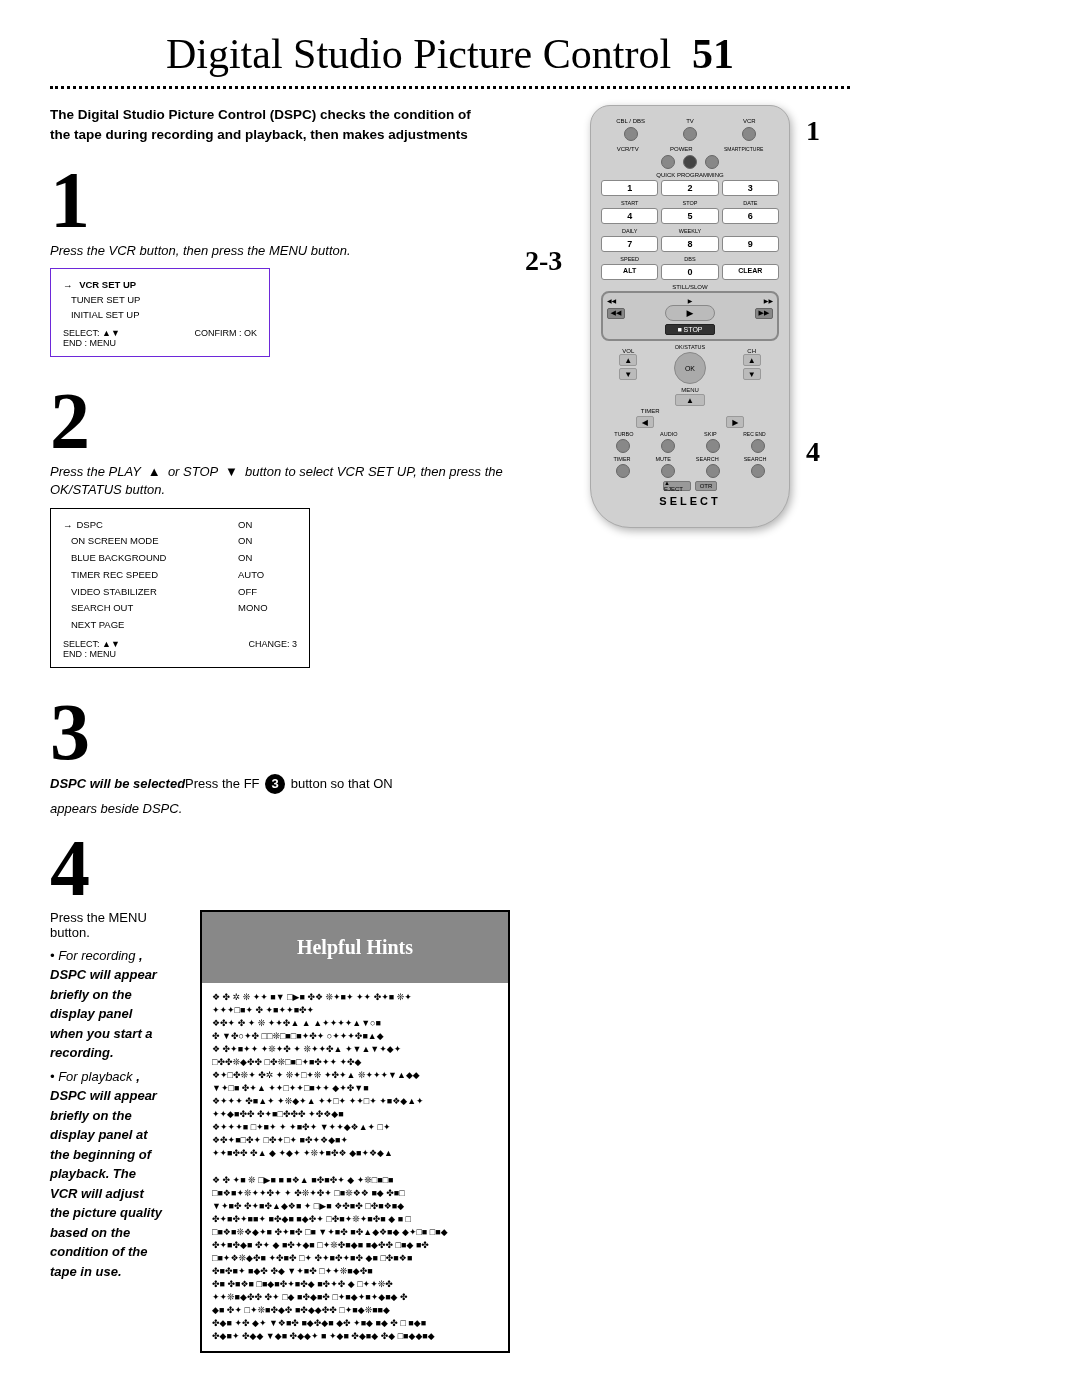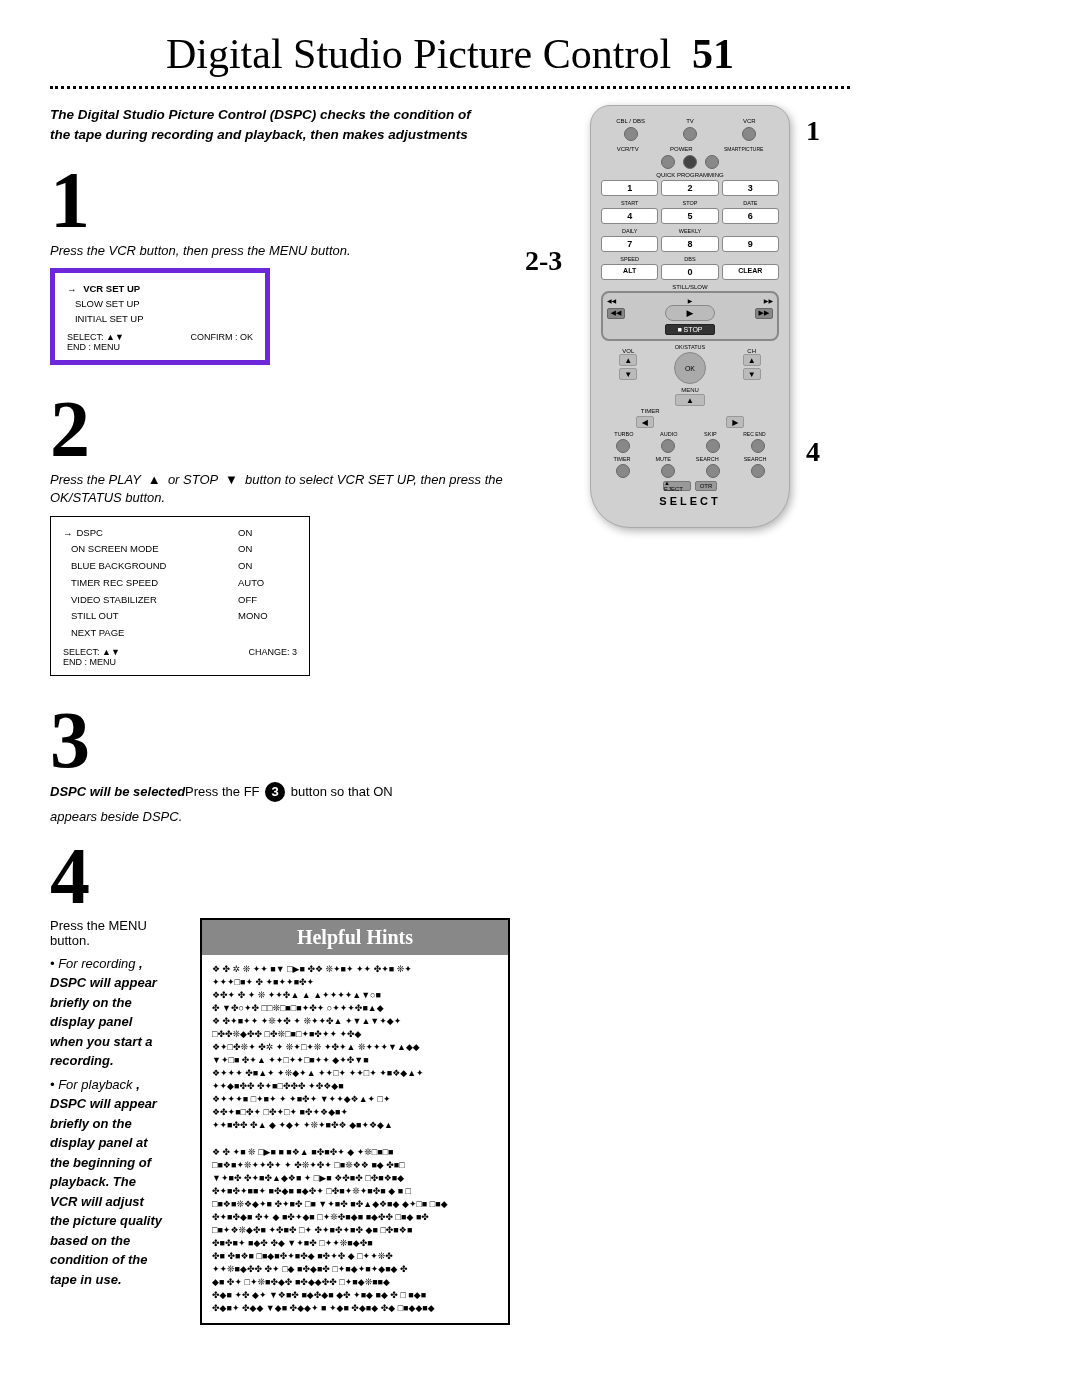--- a/index.html
+++ b/index.html
@@ -46,21 +46,20 @@
     .right-col {
       width: 320px;
       flex-shrink: 0;
       position: relative;
     }
 
     
     .intro-text {
       font-size: 13.5px;
       font-weight: bold;
-      font-style: italic;
       margin-bottom: 14px;
       line-height: 1.5;
     }
 
     
     .step-number {
       font-size: 80px;
       font-weight: bold;
       font-family: 'Times New Roman', serif;
       line-height: 1;
@@ -70,21 +69,21 @@
 
     .step-text {
       font-size: 13px;
       font-style: italic;
       margin-bottom: 8px;
       line-height: 1.4;
     }
 
     
     .menu-box {
-      border: 5px solid #6d28d9;
+      border: 1px solid #6d28d9;
       padding: 8px 12px;
       font-size: 10px;
       margin-bottom: 14px;
       display: inline-block;
       min-width: 220px;
       background: #fff;
     }
     .menu-box .menu-item {
       font-size: 9.5px;
       line-height: 1.6;
@@ -171,21 +170,21 @@
       border: 2px solid #000;
       margin-left: 20px;
       flex-shrink: 0;
     }
     .helpful-hints-title {
       background: #888;
       color: #fff;
       font-size: 20px;
       font-weight: bold;
       text-align: center;
-      padding: 6px 0;
+      padding: 24px 0;
       font-family: 'Times New Roman', serif;
     }
     .helpful-hints-content {
       padding: 8px 10px;
       font-size: 9px;
       line-height: 1.45;
       color: #000;
       word-break: break-all;
     }
 
@@ -453,21 +452,21 @@
 
       <div class="step-section">
         <div class="step-number">1</div>
         <div class="step-text">Press the VCR button, then press the MENU button.</div>
         <div class="menu-box">
           <div class="menu-item selected">
             <span class="menu-arrow">→</span>
             <span>VCR SET UP</span>
           </div>
           <div class="menu-item">
-            &nbsp;&nbsp;&nbsp;<span>SLOW SET UP</span>
+            &nbsp;&nbsp;&nbsp;<span>TUNER SET UP</span>
           </div>
           <div class="menu-item">
             &nbsp;&nbsp;&nbsp;<span>INITIAL SET UP</span>
           </div>
           <div class="menu-footer">
             <span>SELECT: ▲▼</span>
             <span>CONFIRM : OK</span>
           </div>
           <div style="font-size:9px;">
             <span>END : MENU</span>
@@ -497,21 +496,21 @@
             </tr>
             <tr>
               <td>&nbsp;&nbsp;&nbsp;<span>TIMER REC SPEED</span></td>
               <td><span>AUTO</span></td>
             </tr>
             <tr>
               <td>&nbsp;&nbsp;&nbsp;<span>VIDEO STABILIZER</span></td>
               <td><span>OFF</span></td>
             </tr>
             <tr>
-              <td>&nbsp;&nbsp;&nbsp;<span>STILL OUT</span></td>
+              <td>&nbsp;&nbsp;&nbsp;<span>SEARCH OUT</span></td>
               <td><span>MONO</span></td>
             </tr>
             <tr>
               <td>&nbsp;&nbsp;&nbsp;<span>NEXT PAGE</span></td>
               <td></td>
             </tr>
           </tbody>
             </table>
           <div class="menu-footer2">
             <span>SELECT: ▲▼</span>

